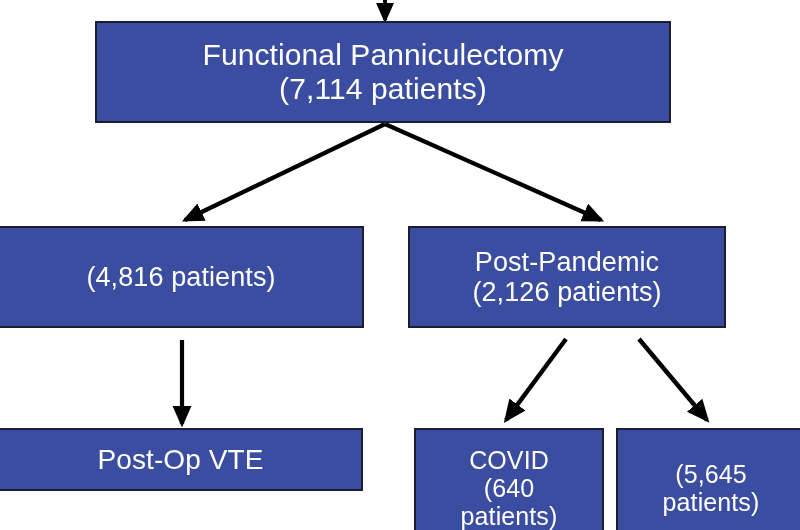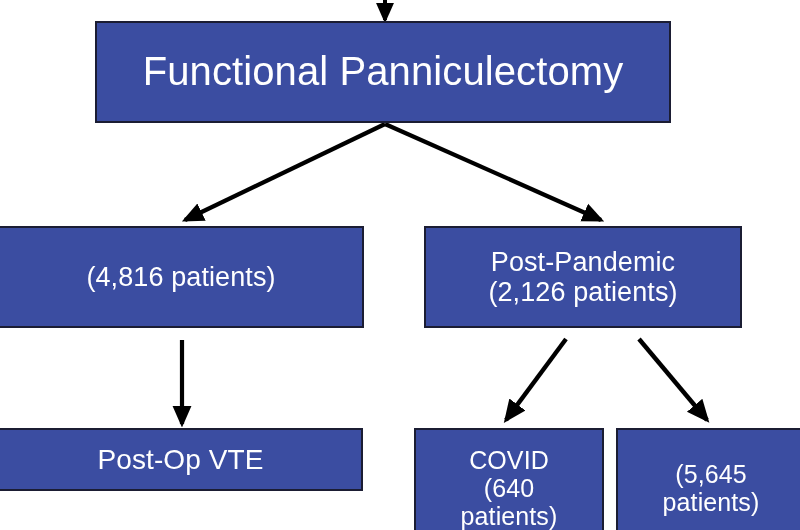--- a/index.html
+++ b/index.html
@@ -39,28 +39,28 @@
     letter-spacing: 0.1px;
     overflow: hidden;
   }
   .node .line {
     display: block;
     white-space: nowrap;
   }
   
   #node-root {
     left: 95px;  top: 21px;  width: 576px; height: 102px;
-    font-size: 40px;
+    font-size: 30px;
   }
   #node-pre {
     left: -2px;  top: 226px; width: 366px; height: 102px;
     font-size: 27px;
   }
   #node-post {
-    left: 424px; top: 226px; width: 318px; height: 102px;
+    left: 408px; top: 226px; width: 318px; height: 102px;
     font-size: 27px;
   }
   #node-vte {
     left: -2px;  top: 428px; width: 365px; height: 63px;
     font-size: 28px;
   }
   #node-covid {
     left: 414px; top: 428px; width: 190px; height: 120px;
     font-size: 25px;
   }
@@ -101,20 +101,21 @@
       <line x1="566" y1="339" x2="506" y2="420" stroke="#000000" stroke-width="4.4" marker-end="url(#head)"></line>
     </g>
 
     <g>
       <line x1="639" y1="339" x2="707" y2="420" stroke="#000000" stroke-width="4.4" marker-end="url(#head)"></line>
     </g>
   </svg>
 
   <div class="node" id="node-root" style="background: rgb(59, 77, 161); border-color: rgb(27, 29, 51); color: rgb(255, 255, 255);">
     <span class="line">Functional Panniculectomy</span>
+    <span class="line">(7,114 patients)</span>
   </div>
 
   <div class="node" id="node-pre" style="background: rgb(59, 77, 161); border-color: rgb(27, 29, 51); color: rgb(255, 255, 255);">
     <span class="line">(4,816 patients)</span>
   </div>
 
   <div class="node" id="node-post" style="background: rgb(59, 77, 161); border-color: rgb(27, 29, 51); color: rgb(255, 255, 255);">
     <span class="line">Post-Pandemic</span>
     <span class="line">(2,126 patients)</span>
   </div>

